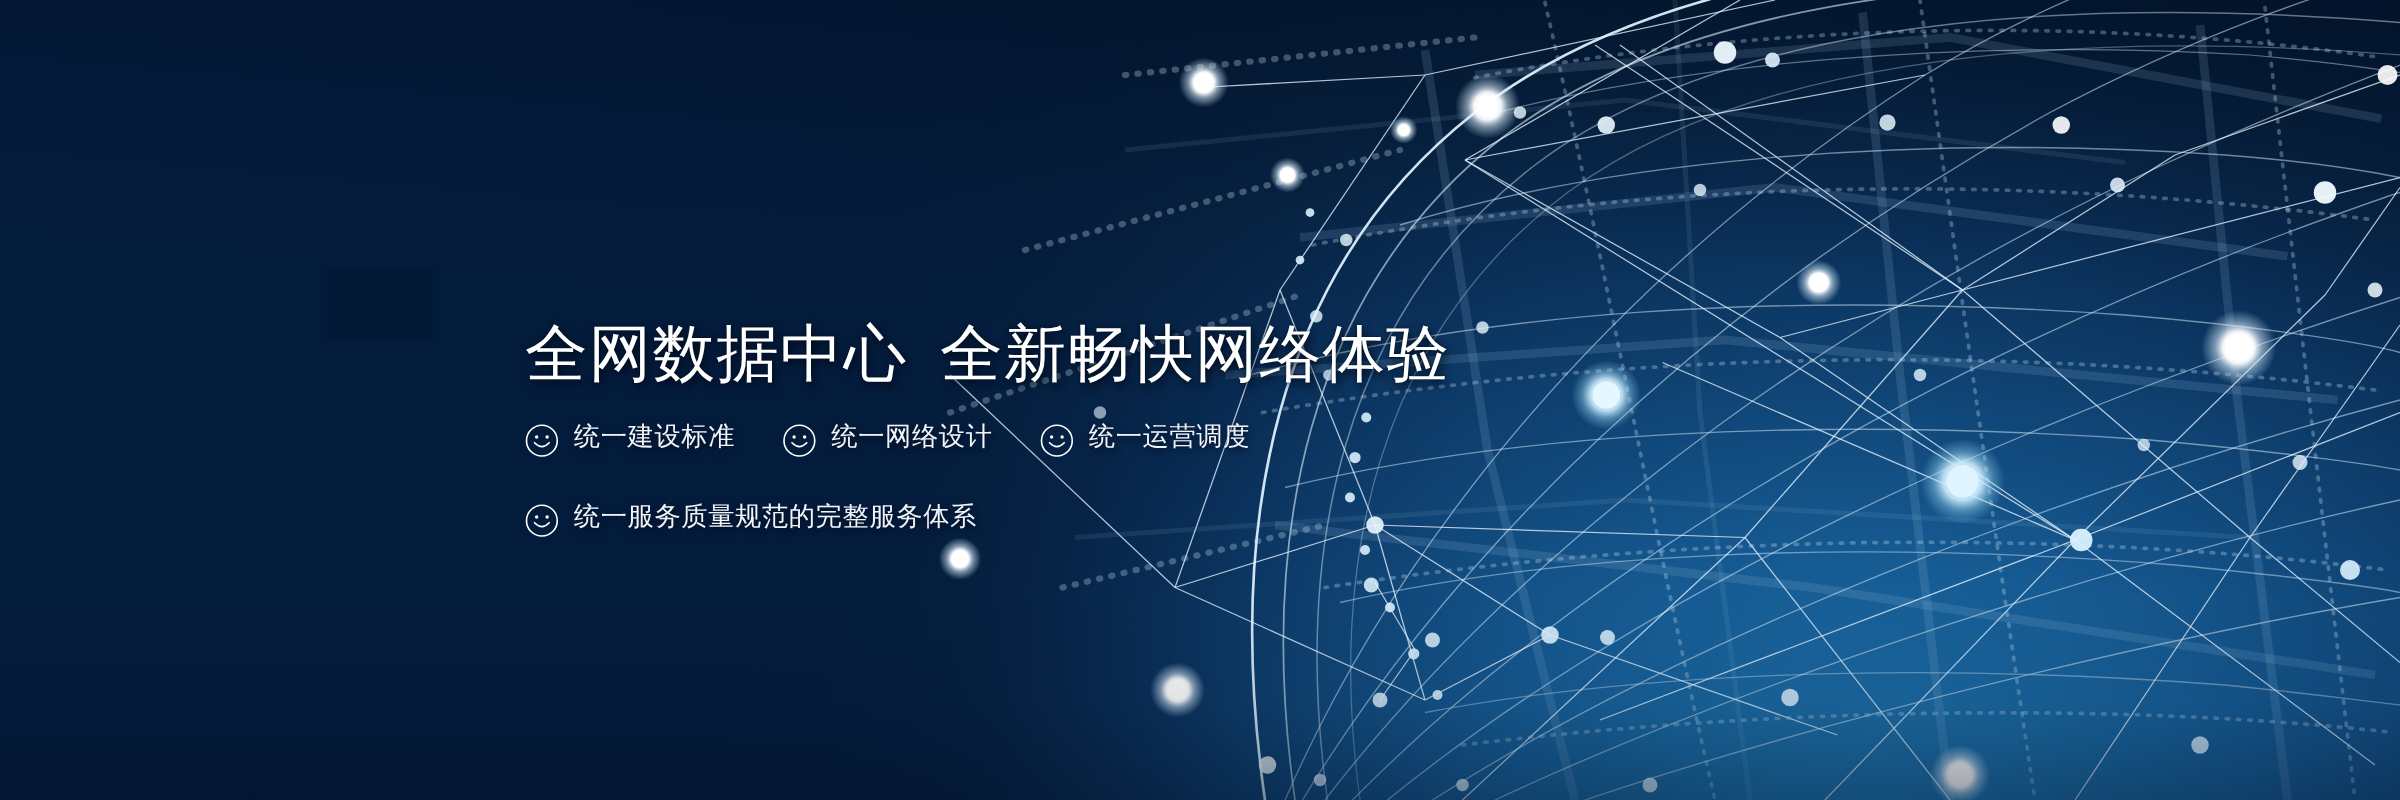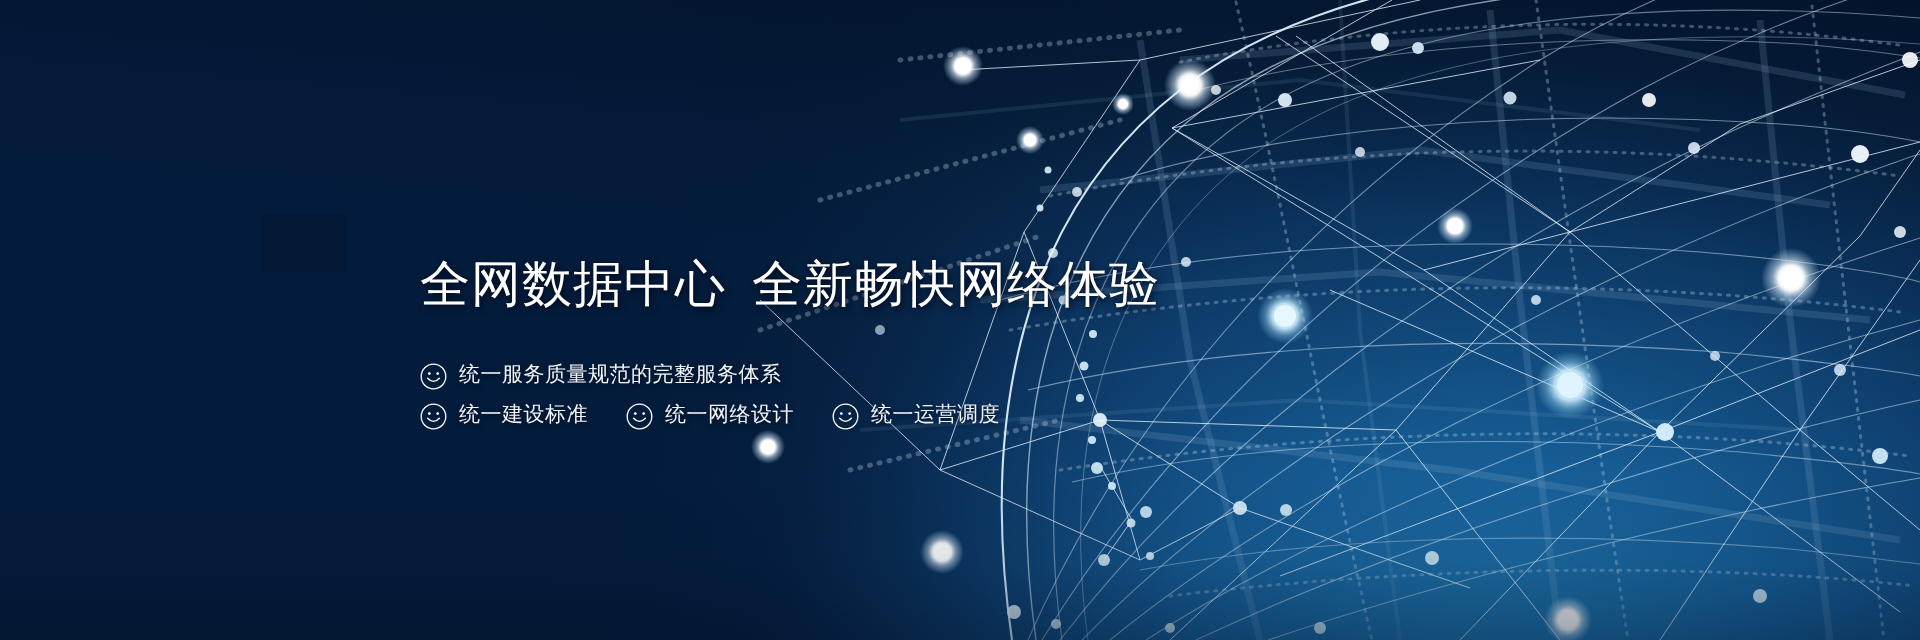--- a/index.html
+++ b/index.html
@@ -349,63 +349,63 @@
   </svg>
 
   <div class="bg-bottom-dark"></div>
 
   <div class="content">
 
     <h1 class="headline"><span>全网数据中心</span><span class="gap"></span><span>全新畅快网络体验</span></h1>
 
     <div class="bullets">
 
+      <div class="bullet-row row1">
+
+        <div class="bullet">
+          <svg class="smiley" width="27" height="27" viewBox="0 0 27 27">
+            <circle cx="13.5" cy="13.5" r="12.3" fill="none" stroke="#ffffff" stroke-width="1.3"></circle>
+            <circle cx="9.3" cy="10.6" r="1.35" fill="#ffffff"></circle>
+            <circle cx="17.7" cy="10.6" r="1.35" fill="#ffffff"></circle>
+            <path d="M7.6 15.2 Q13.5 21.4 19.4 15.2" fill="none" stroke="#ffffff" stroke-width="1.35" stroke-linecap="round"></path>
+          </svg>
+          <span class="bullet-label">统一建设标准</span>
+        </div>
+
+        <div class="bullet">
+          <svg class="smiley" width="27" height="27" viewBox="0 0 27 27">
+            <circle cx="13.5" cy="13.5" r="12.3" fill="none" stroke="#ffffff" stroke-width="1.3"></circle>
+            <circle cx="9.3" cy="10.6" r="1.35" fill="#ffffff"></circle>
+            <circle cx="17.7" cy="10.6" r="1.35" fill="#ffffff"></circle>
+            <path d="M7.6 15.2 Q13.5 21.4 19.4 15.2" fill="none" stroke="#ffffff" stroke-width="1.35" stroke-linecap="round"></path>
+          </svg>
+          <span class="bullet-label">统一网络设计</span>
+        </div>
+
+        <div class="bullet">
+          <svg class="smiley" width="27" height="27" viewBox="0 0 27 27">
+            <circle cx="13.5" cy="13.5" r="12.3" fill="none" stroke="#ffffff" stroke-width="1.3"></circle>
+            <circle cx="9.3" cy="10.6" r="1.35" fill="#ffffff"></circle>
+            <circle cx="17.7" cy="10.6" r="1.35" fill="#ffffff"></circle>
+            <path d="M7.6 15.2 Q13.5 21.4 19.4 15.2" fill="none" stroke="#ffffff" stroke-width="1.35" stroke-linecap="round"></path>
+          </svg>
+          <span class="bullet-label">统一运营调度</span>
+        </div>
+
+      </div>
+
       <div class="bullet-row row2">
 
         <div class="bullet">
           <svg class="smiley" width="27" height="27" viewBox="0 0 27 27">
             <circle cx="13.5" cy="13.5" r="12.3" fill="none" stroke="#ffffff" stroke-width="1.3"></circle>
             <circle cx="9.3" cy="10.6" r="1.35" fill="#ffffff"></circle>
             <circle cx="17.7" cy="10.6" r="1.35" fill="#ffffff"></circle>
             <path d="M7.6 15.2 Q13.5 21.4 19.4 15.2" fill="none" stroke="#ffffff" stroke-width="1.35" stroke-linecap="round"></path>
           </svg>
           <span class="bullet-label">统一服务质量规范的完整服务体系</span>
         </div>
 
       </div>
 
-      <div class="bullet-row row1">
-
-        <div class="bullet">
-          <svg class="smiley" width="27" height="27" viewBox="0 0 27 27">
-            <circle cx="13.5" cy="13.5" r="12.3" fill="none" stroke="#ffffff" stroke-width="1.3"></circle>
-            <circle cx="9.3" cy="10.6" r="1.35" fill="#ffffff"></circle>
-            <circle cx="17.7" cy="10.6" r="1.35" fill="#ffffff"></circle>
-            <path d="M7.6 15.2 Q13.5 21.4 19.4 15.2" fill="none" stroke="#ffffff" stroke-width="1.35" stroke-linecap="round"></path>
-          </svg>
-          <span class="bullet-label">统一建设标准</span>
-        </div>
-
-        <div class="bullet">
-          <svg class="smiley" width="27" height="27" viewBox="0 0 27 27">
-            <circle cx="13.5" cy="13.5" r="12.3" fill="none" stroke="#ffffff" stroke-width="1.3"></circle>
-            <circle cx="9.3" cy="10.6" r="1.35" fill="#ffffff"></circle>
-            <circle cx="17.7" cy="10.6" r="1.35" fill="#ffffff"></circle>
-            <path d="M7.6 15.2 Q13.5 21.4 19.4 15.2" fill="none" stroke="#ffffff" stroke-width="1.35" stroke-linecap="round"></path>
-          </svg>
-          <span class="bullet-label">统一网络设计</span>
-        </div>
-
-        <div class="bullet">
-          <svg class="smiley" width="27" height="27" viewBox="0 0 27 27">
-            <circle cx="13.5" cy="13.5" r="12.3" fill="none" stroke="#ffffff" stroke-width="1.3"></circle>
-            <circle cx="9.3" cy="10.6" r="1.35" fill="#ffffff"></circle>
-            <circle cx="17.7" cy="10.6" r="1.35" fill="#ffffff"></circle>
-            <path d="M7.6 15.2 Q13.5 21.4 19.4 15.2" fill="none" stroke="#ffffff" stroke-width="1.35" stroke-linecap="round"></path>
-          </svg>
-          <span class="bullet-label">统一运营调度</span>
-        </div>
-
-      </div>
-
     </div>
   </div>
 </div>
 
 </body></html>

